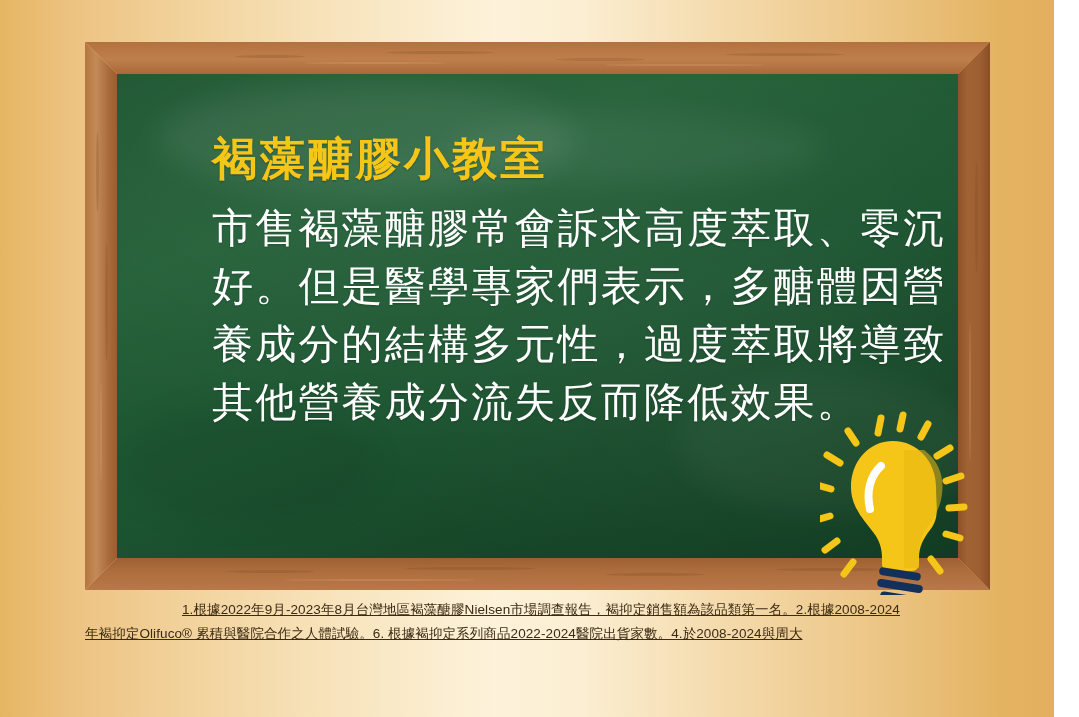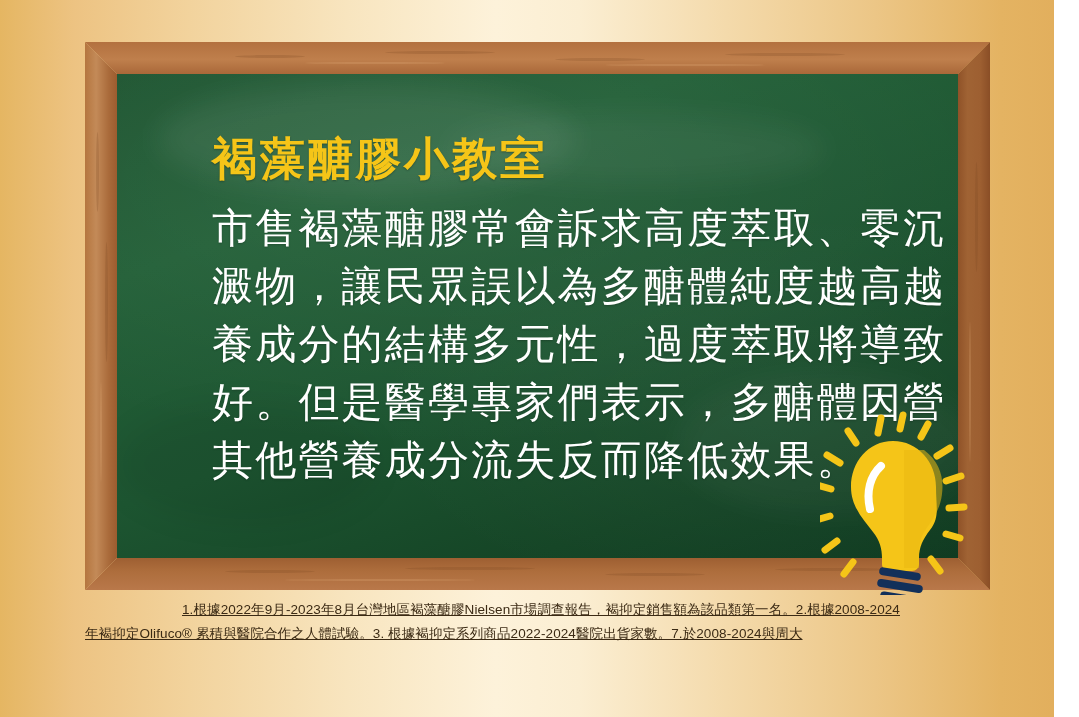--- a/index.html
+++ b/index.html
@@ -205,23 +205,22 @@
 
       <div class="smudge" style="left:40px; top:10px; width:420px; height:110px; background:rgba(255,255,255,0.07);"></div>
       <div class="smudge" style="left:330px; top:40px; width:380px; height:70px; background:rgba(255,255,255,0.05);"></div>
       <div class="smudge" style="left:560px; top:300px; width:300px; height:140px; background:rgba(255,255,255,0.035);"></div>
       <div class="smudge" style="left:0px; top:330px; width:260px; height:120px; background:rgba(0,0,0,0.06);"></div>
 
       <div id="board-text">
         <div id="board-title">褐藻醣膠小教室</div>
 
         <div class="body-line">市售褐藻醣膠常會訴求高度萃取、零沉</div>
-        <div class="body-line">澱物，讓民眾誤以為多醣體純度越高越</div>
+        <div class="body-line">好。但是醫學專家們表示，多醣體因營</div>
         <div class="body-line">養成分的結構多元性，過度萃取將導致</div>
-        <div class="body-line">好。但是醫學專家們表示，多醣體因營</div>
         <div class="body-line">其他營養成分流失反而降低效果。</div>
       </div>
 
     </div>
   </div>
 
   <div id="bulb">
     <svg width="175" height="185" viewBox="0 0 175 185" xmlns="http://www.w3.org/2000/svg">
       <g stroke="#f5c518" stroke-width="7" stroke-linecap="round">
         <line x1="58" y1="23" x2="61" y2="8"></line>
@@ -261,16 +260,16 @@
         <rect x="59" y="160" width="42" height="8" rx="4" transform="rotate(9 80 164)"></rect>
         <rect x="57" y="172" width="46" height="8" rx="4" transform="rotate(9 80 176)"></rect>
         <rect x="60" y="184" width="40" height="8" rx="4" transform="rotate(9 80 188)"></rect>
         <path d="M64 194 L 98 199 C 96 211, 88 217, 80 216 C 71 215, 65 206, 64 194 Z"></path>
       </g>
     </svg>
   </div>
 
   <div id="footnotes">
     <span class="fn-line l1">1.根據2022年9月-2023年8月台灣地區褐藻醣膠Nielsen市場調查報告，褐抑定銷售額為該品類第一名。2.根據2008-2024</span>
-    <span class="fn-line">年褐抑定Olifuco®  累積與醫院合作之人體試驗。3. 根據褐抑定系列商品2022-2024醫院出貨家數。7.於2008-2024與周大</span>
+    <span class="fn-line">年褐抑定Olifuco®  累積與醫院合作之人體試驗。6. 根據褐抑定系列商品2022-2024醫院出貨家數。4.於2008-2024與周大</span>
   </div>
 
 </div>
 
 </body></html>

